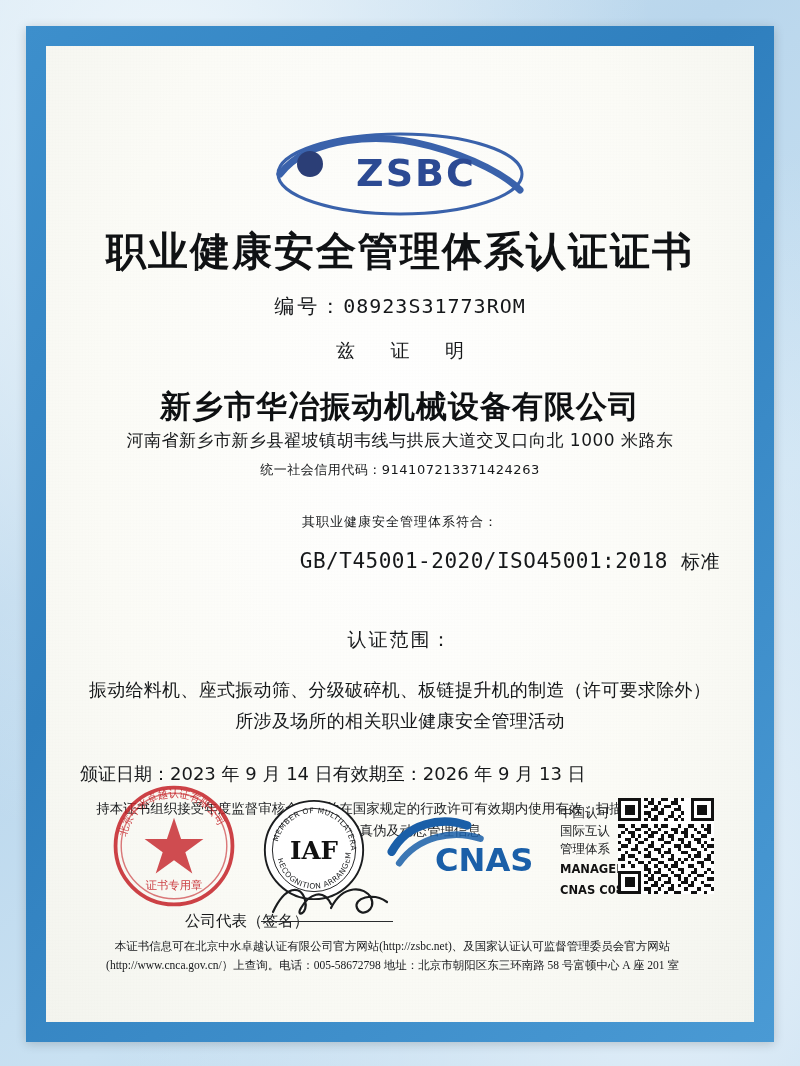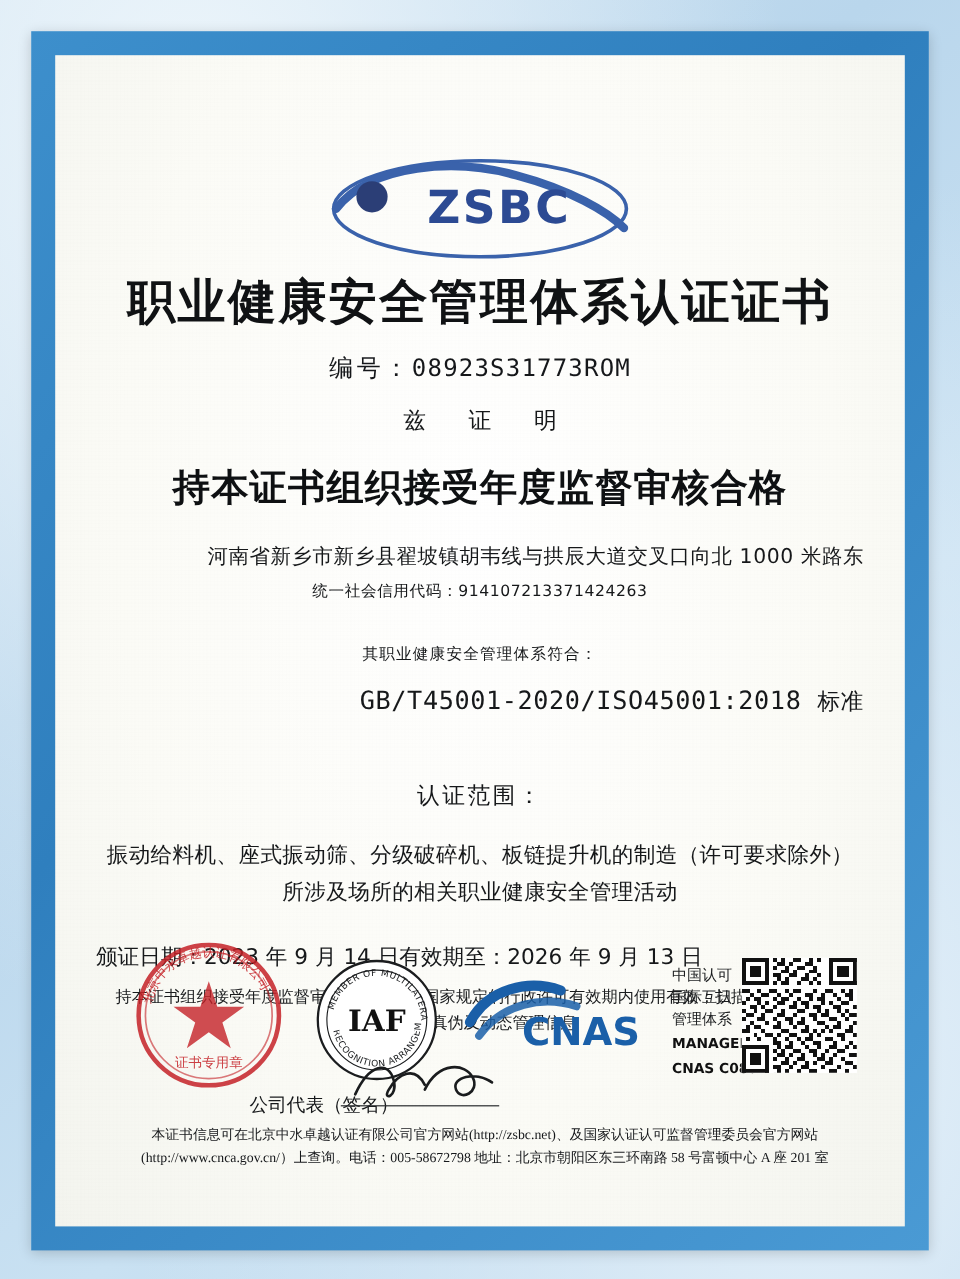--- a/index.html
+++ b/index.html
@@ -111,25 +111,24 @@
   }
   .company {
     margin-top: 22px;
     font-size: 31px;
     font-weight: bold;
     letter-spacing: 1px;
     font-family: "DejaVu Sans", sans-serif;
     color: #0e1012;
   }
   .address {
-    margin-top: 24px;
+    margin-top: 1px;
     font-size: 17px;
     letter-spacing: .5px;
     font-family: "DejaVu Sans", sans-serif;
-    text-align: right;
   }
   .credit-code {
     margin-top: 9px;
     font-size: 13px;
     letter-spacing: .5px;
     font-family: "DejaVu Sans", sans-serif;
   }
   .conform-line {
     margin-top: 34px;
     font-size: 13px;
@@ -221,21 +220,21 @@
     right: 6px;
     top: 10px;
     width: 96px;
     height: 96px;
     background: #fff;
   }
 
   
   .sign-block {
     position: absolute;
-    left: 42px;
+    left: 19px;
     right: 34px;
     bottom: 56px;
     height: 64px;
   }
   .sign-label {
     position: absolute;
     left: 120px;
     bottom: 34px;
     font-size: 15.5px;
     font-family: "DejaVu Sans", sans-serif;
@@ -285,21 +284,21 @@
         </div>
 
         <div class="cert-title">职业健康安全管理体系认证证书</div>
 
         <div class="cert-no">
           <span class="label">编号：</span><span>08923S31773ROM</span>
         </div>
 
         <div class="hereby">兹 证 明</div>
 
-        <div class="company">持本证书组织接受年度监督审核合格</div>
+        <div class="company">新乡市华冶振动机械设备有限公司</div>
         <div class="address">河南省新乡市新乡县翟坡镇胡韦线与拱辰大道交叉口向北 1000 米路东</div>
         <div class="credit-code">统一社会信用代码：914107213371424263</div>
 
         <div class="conform-line">其职业健康安全管理体系符合：</div>
         <div class="standard">
           <span>GB/T45001-2020/ISO45001:2018</span>
           <span class="suffix">标准</span>
         </div>
 
         <div class="scope-title">认证范围：</div>

